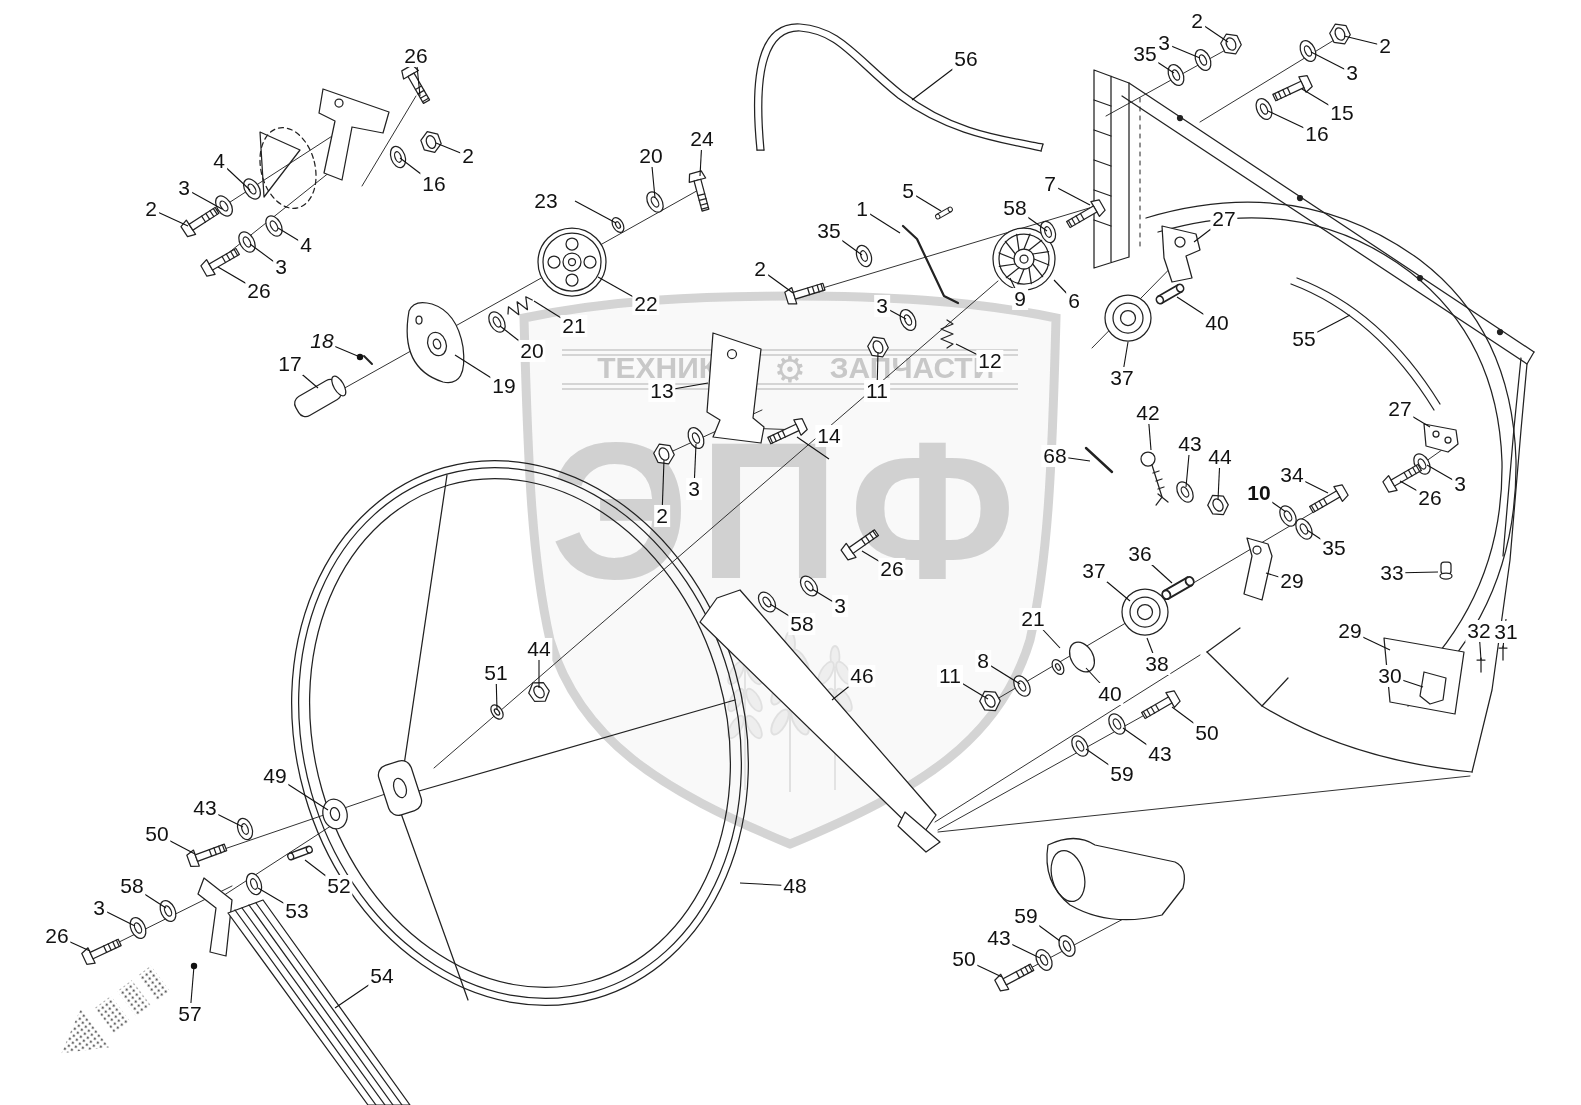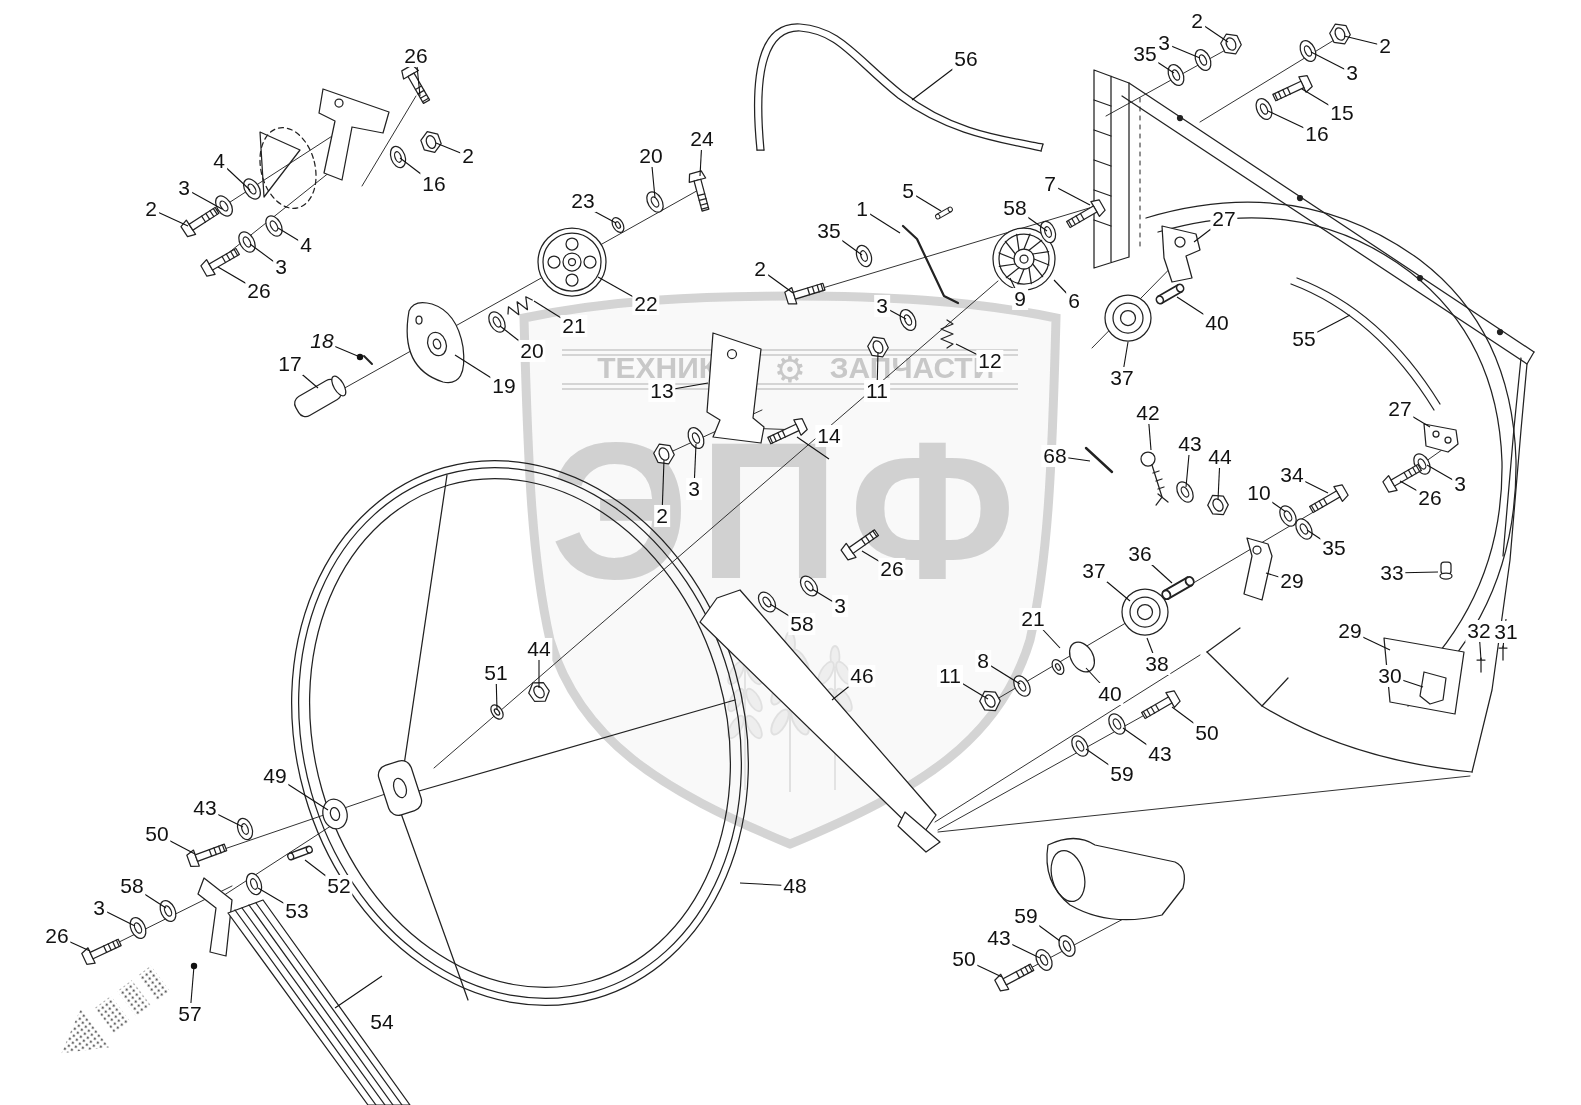--- a/index.html
+++ b/index.html
@@ -444,21 +444,21 @@
       <div class="callout" style="left: 468px; top: 156px;">2</div>
       <div class="callout" style="left: 434px; top: 184px;">16</div>
       <div class="callout" style="left: 219px; top: 161px;">4</div>
       <div class="callout" style="left: 184px; top: 188px;">3</div>
       <div class="callout" style="left: 151px; top: 209px;">2</div>
       <div class="callout" style="left: 306px; top: 245px;">4</div>
       <div class="callout" style="left: 281px; top: 267px;">3</div>
       <div class="callout" style="left: 259px; top: 291px;">26</div>
       <div class="callout" style="left: 651px; top: 156px;">20</div>
       <div class="callout" style="left: 702px; top: 139px;">24</div>
-      <div class="callout" style="left: 583px; top: 201px; text-align: center;">23</div>
+      <div class="callout" style="left: 546px; top: 201px; text-align: center;">23</div>
       <div class="callout" style="left: 646px; top: 304px;">22</div>
       <div class="callout" style="left: 574px; top: 326px;">21</div>
       <div class="callout" style="left: 532px; top: 351px;">20</div>
       <div class="callout" style="left: 504px; top: 386px;">19</div>
       <div class="callout" style="left: 322px; top: 341px; font-style: italic;">18</div>
       <div class="callout" style="left: 290px; top: 364px;">17</div>
       <div class="callout" style="left: 662px; top: 391px;">13</div>
       <div class="callout" style="left: 829px; top: 436px; text-align: right;">14</div>
       <div class="callout" style="left: 694px; top: 489px;">3</div>
       <div class="callout" style="left: 662px; top: 516px;">2</div>
@@ -482,21 +482,21 @@
       <div class="callout" style="left: 1342px; top: 113px;">15</div>
       <div class="callout" style="left: 1317px; top: 134px;">16</div>
       <div class="callout" style="left: 1224px; top: 219px;">27</div>
       <div class="callout" style="left: 1217px; top: 323px;">40</div>
       <div class="callout" style="left: 1122px; top: 378px;">37</div>
       <div class="callout" style="left: 1304px; top: 339px;">55</div>
       <div class="callout" style="left: 1148px; top: 413px;">42</div>
       <div class="callout" style="left: 1055px; top: 456px;">68</div>
       <div class="callout" style="left: 1190px; top: 444px;">43</div>
       <div class="callout" style="left: 1220px; top: 457px;">44</div>
-      <div class="callout" style="left: 1259px; top: 493px;">10</div>
+      <div class="callout" style="left: 1259px; top: 493px; font-weight: bold;">10</div>
       <div class="callout" style="left: 1292px; top: 475px;">34</div>
       <div class="callout" style="left: 1400px; top: 409px;">27</div>
       <div class="callout" style="left: 1460px; top: 484px;">3</div>
       <div class="callout" style="left: 1430px; top: 498px;">26</div>
       <div class="callout" style="left: 1334px; top: 548px;">35</div>
       <div class="callout" style="left: 1140px; top: 554px;">36</div>
       <div class="callout" style="left: 1094px; top: 571px;">37</div>
       <div class="callout" style="left: 1292px; top: 581px;">29</div>
       <div class="callout" style="left: 1392px; top: 573px;">33</div>
       <div class="callout" style="left: 1350px; top: 631px;">29</div>
@@ -516,21 +516,21 @@
       <div class="callout" style="left: 496px; top: 673px;">51</div>
       <div class="callout" style="left: 275px; top: 776px;">49</div>
       <div class="callout" style="left: 205px; top: 808px;">43</div>
       <div class="callout" style="left: 157px; top: 834px;">50</div>
       <div class="callout" style="left: 339px; top: 886px;">52</div>
       <div class="callout" style="left: 297px; top: 911px;">53</div>
       <div class="callout" style="left: 132px; top: 886px;">58</div>
       <div class="callout" style="left: 99px; top: 908px;">3</div>
       <div class="callout" style="left: 57px; top: 936px;">26</div>
       <div class="callout" style="left: 190px; top: 1014px;">57</div>
-      <div class="callout" style="left: 382px; top: 976px; margin-top: 46px;">54</div>
+      <div class="callout" style="left: 382px; top: 976px;">54</div>
       <div class="callout" style="left: 795px; top: 886px;">48</div>
       <div class="callout" style="left: 1207px; top: 733px;">50</div>
       <div class="callout" style="left: 1160px; top: 754px;">43</div>
       <div class="callout" style="left: 1122px; top: 774px;">59</div>
       <div class="callout" style="left: 1026px; top: 916px;">59</div>
       <div class="callout" style="left: 999px; top: 938px;">43</div>
       <div class="callout" style="left: 964px; top: 959px;">50</div>
     </div>
 
 </div>

